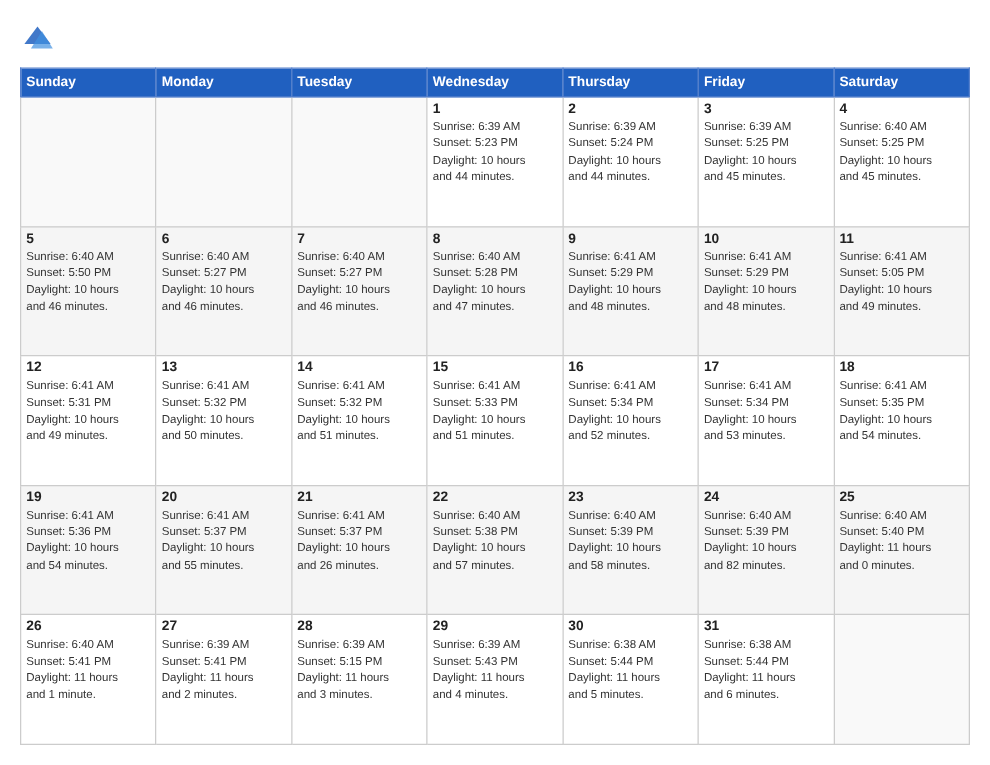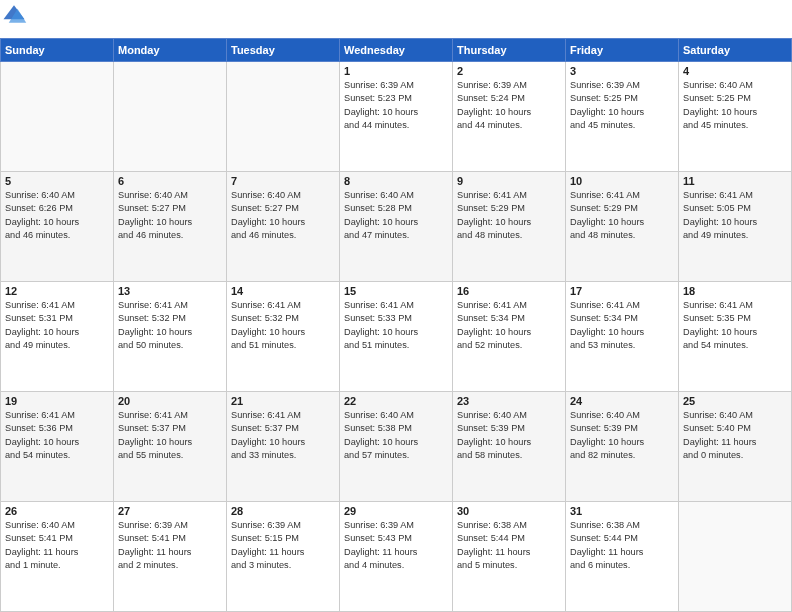--- a/index.html
+++ b/index.html
@@ -6,20 +6,21 @@
     body {
       width: 792px;
       height: 612px;
       font-family: Arial, sans-serif;
       background: #fff;
       overflow: hidden;
     }
     .page {
       width: 792px;
       height: 612px;
+      padding: 16px;
       display: flex;
       flex-direction: column;
     }
     .header {
       display: flex;
       justify-content: space-between;
       align-items: flex-start;
       margin-bottom: 10px;
     }
     .logo {
@@ -144,21 +145,21 @@
             <div class="day-info"><span>Sunrise: 6:39 AM</span><br><span>Sunset: 5:25 PM</span><br><span>Daylight: 10 hours</span><br><span>and 45 minutes.</span></div>
           </td>
           <td>
             <div class="day-num">4</div>
             <div class="day-info"><span>Sunrise: 6:40 AM</span><br><span>Sunset: 5:25 PM</span><br><span>Daylight: 10 hours</span><br><span>and 45 minutes.</span></div>
           </td>
         </tr>
         <tr>
           <td>
             <div class="day-num">5</div>
-            <div class="day-info"><span>Sunrise: 6:40 AM</span><br><span>Sunset: 6:26 PM</span><br><span>Daylight: 10 hours</span><br><span>and 46 minutes.</span></div>
+            <div class="day-info"><span>Sunrise: 6:40 AM</span><br><span>Sunset: 5:50 PM</span><br><span>Daylight: 10 hours</span><br><span>and 46 minutes.</span></div>
           </td>
           <td>
             <div class="day-num">6</div>
             <div class="day-info"><span>Sunrise: 6:40 AM</span><br><span>Sunset: 5:27 PM</span><br><span>Daylight: 10 hours</span><br><span>and 46 minutes.</span></div>
           </td>
           <td>
             <div class="day-num">7</div>
             <div class="day-info"><span>Sunrise: 6:40 AM</span><br><span>Sunset: 5:27 PM</span><br><span>Daylight: 10 hours</span><br><span>and 46 minutes.</span></div>
           </td>
           <td>
@@ -212,21 +213,21 @@
           <td>
             <div class="day-num">19</div>
             <div class="day-info"><span>Sunrise: 6:41 AM</span><br><span>Sunset: 5:36 PM</span><br><span>Daylight: 10 hours</span><br><span>and 54 minutes.</span></div>
           </td>
           <td>
             <div class="day-num">20</div>
             <div class="day-info"><span>Sunrise: 6:41 AM</span><br><span>Sunset: 5:37 PM</span><br><span>Daylight: 10 hours</span><br><span>and 55 minutes.</span></div>
           </td>
           <td>
             <div class="day-num">21</div>
-            <div class="day-info"><span>Sunrise: 6:41 AM</span><br><span>Sunset: 5:37 PM</span><br><span>Daylight: 10 hours</span><br><span>and 33 minutes.</span></div>
+            <div class="day-info"><span>Sunrise: 6:41 AM</span><br><span>Sunset: 5:37 PM</span><br><span>Daylight: 10 hours</span><br><span>and 26 minutes.</span></div>
           </td>
           <td>
             <div class="day-num">22</div>
             <div class="day-info"><span>Sunrise: 6:40 AM</span><br><span>Sunset: 5:38 PM</span><br><span>Daylight: 10 hours</span><br><span>and 57 minutes.</span></div>
           </td>
           <td>
             <div class="day-num">23</div>
             <div class="day-info"><span>Sunrise: 6:40 AM</span><br><span>Sunset: 5:39 PM</span><br><span>Daylight: 10 hours</span><br><span>and 58 minutes.</span></div>
           </td>
           <td>

